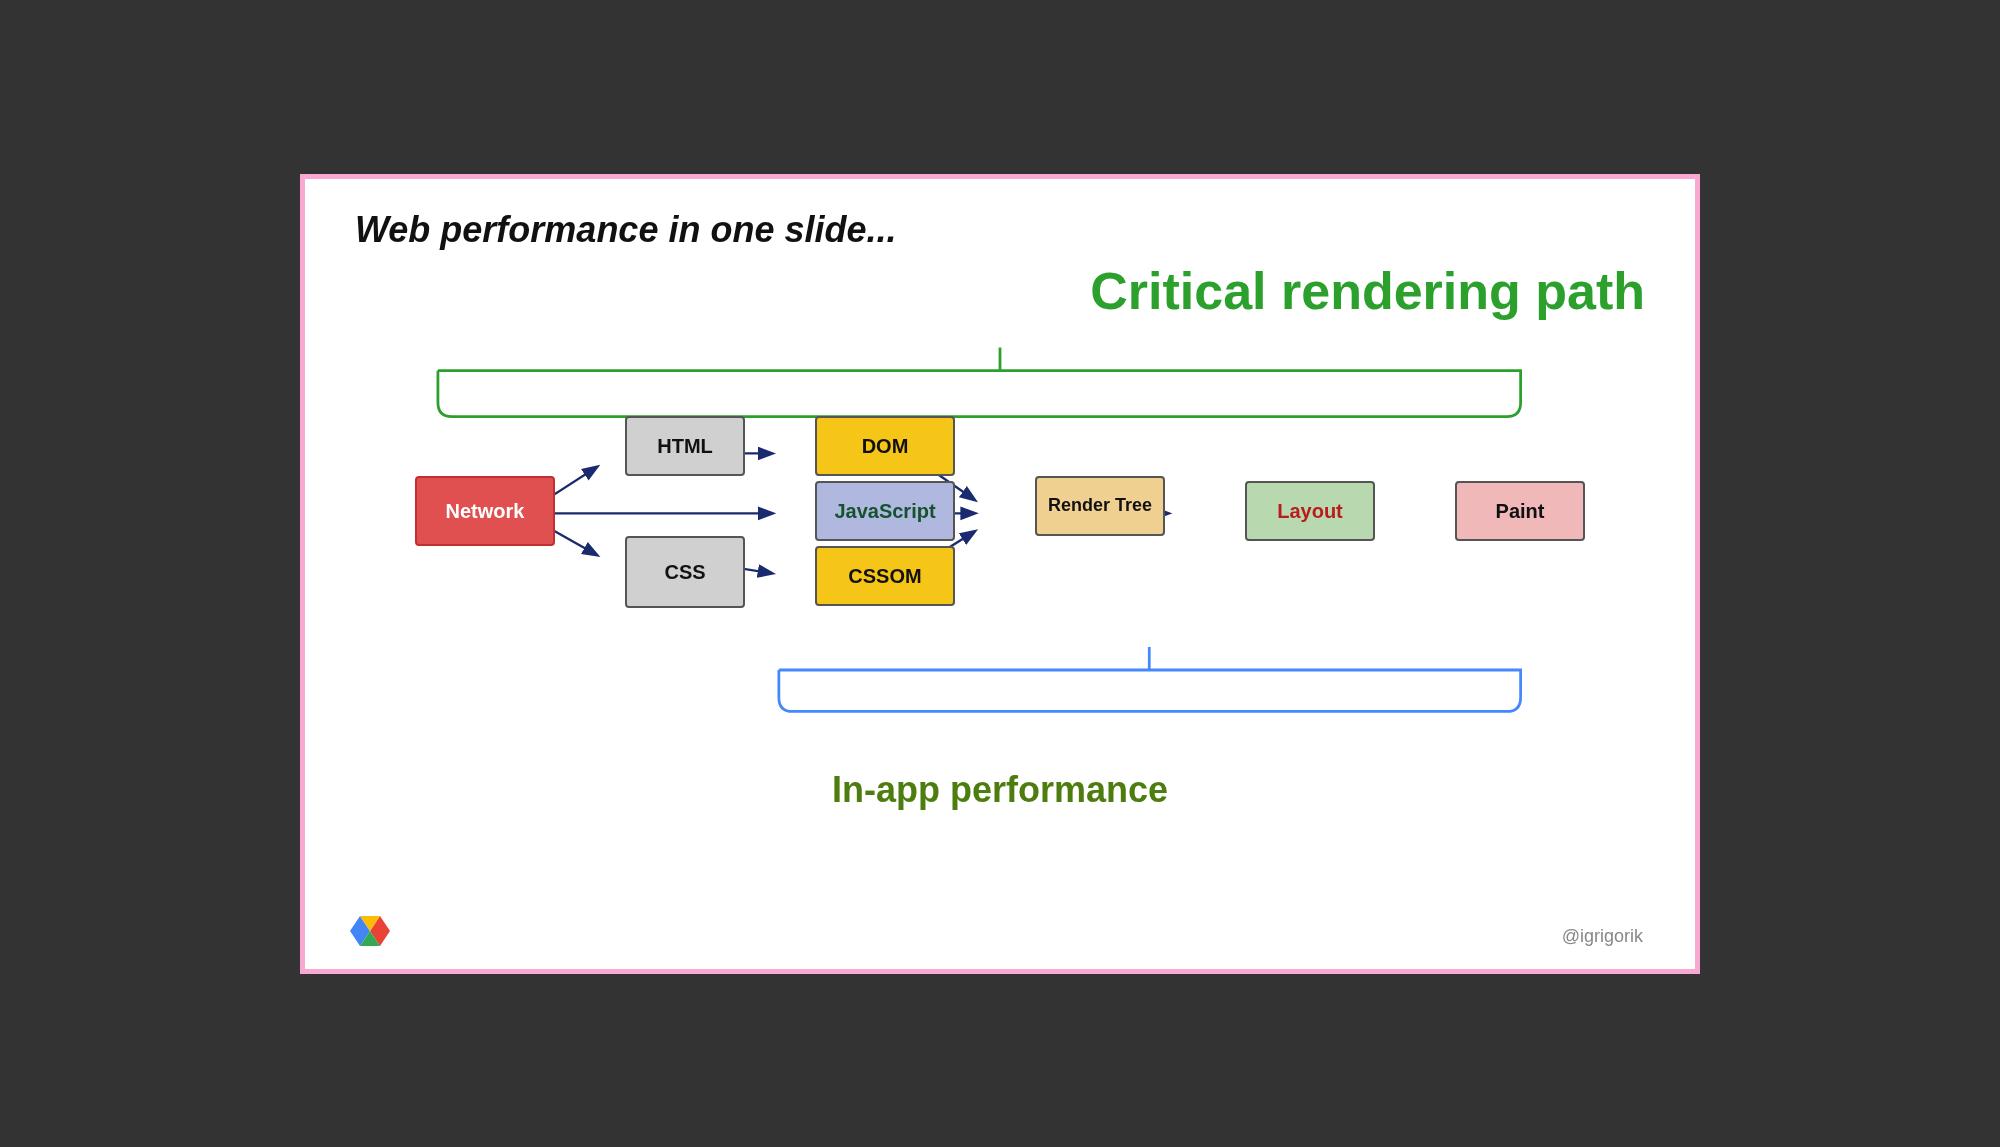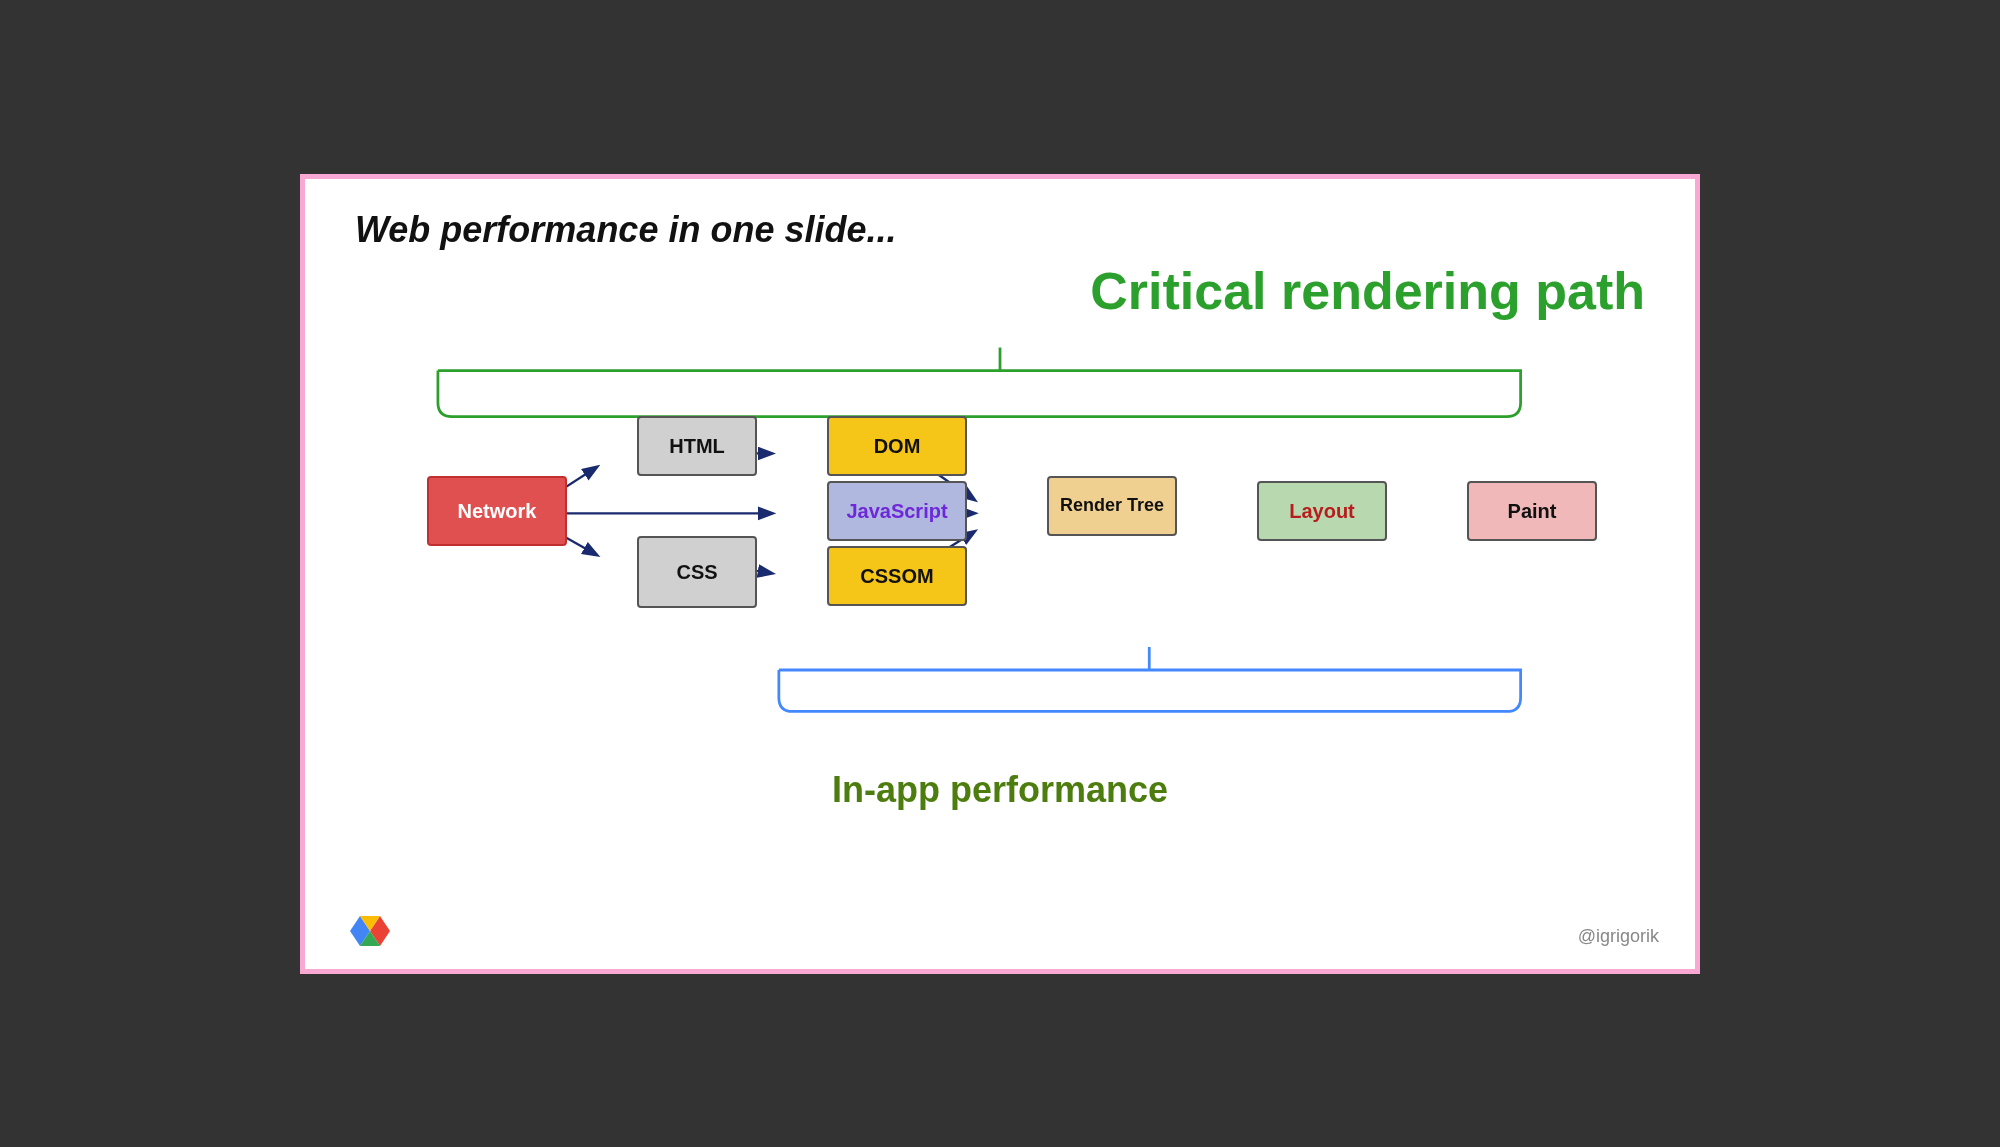--- a/index.html
+++ b/index.html
@@ -61,21 +61,20 @@
       position: absolute;
       display: flex;
       align-items: center;
       justify-content: center;
       border: 2px solid #555;
       font-weight: bold;
       font-size: 20px;
       text-align: center;
       line-height: 1.2;
       border-radius: 4px;
-      margin-left: 12px;
     }
 
     .node-network {
       background: #e05050;
       color: #fff;
       width: 140px;
       height: 70px;
       left: 60px;
       top: 215px;
       border-color: #c03030;
@@ -103,21 +102,21 @@
       background: #f5c518;
       color: #111;
       width: 140px;
       height: 60px;
       left: 460px;
       top: 155px;
     }
 
     .node-javascript {
       background: #b0b8e0;
-      color: #6d28d9;
+      color: #14532d;
       width: 140px;
       height: 60px;
       left: 460px;
       top: 220px;
     }
 
     .node-cssom {
       background: #f5c518;
       color: #111;
       width: 140px;
@@ -169,21 +168,21 @@
       position: absolute;
       bottom: 18px;
       left: 40px;
       width: 50px;
       height: 40px;
     }
 
     .footer-handle {
       position: absolute;
       bottom: 22px;
-      right: 36px;
+      right: 52px;
       font-size: 18px;
       color: #888;
     }
   </style>
 </head>
 <body>
 
 <div class="slide">
   <div class="slide-title">Web performance in one slide...</div>
 

